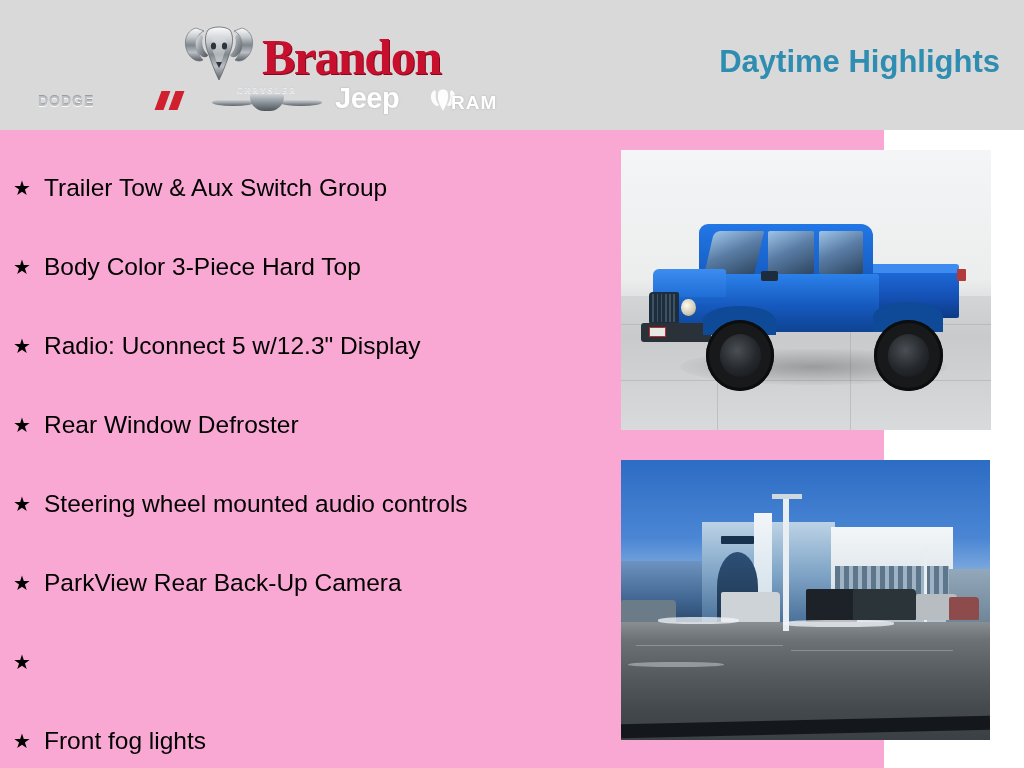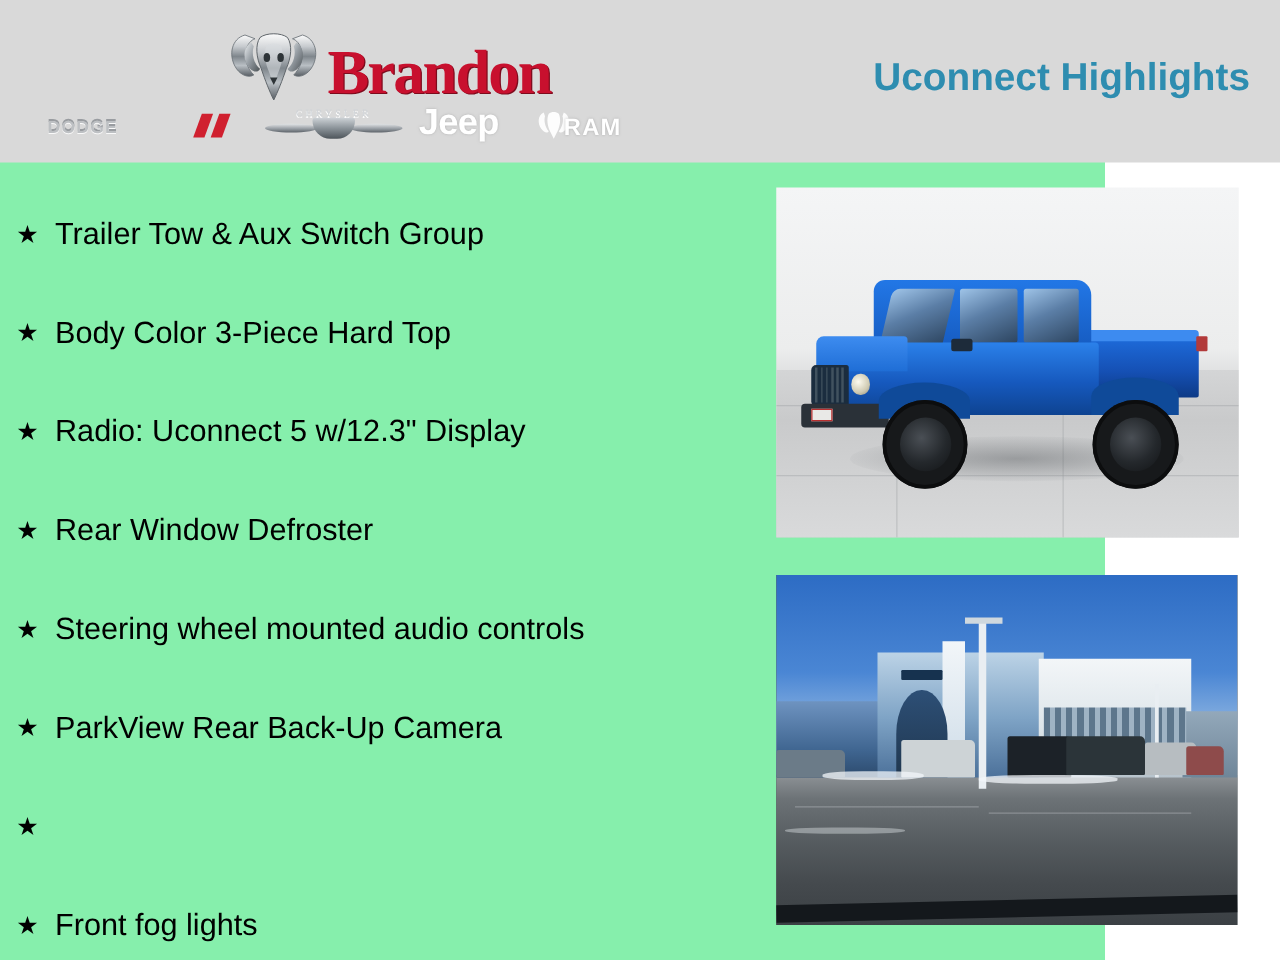--- a/index.html
+++ b/index.html
@@ -10,21 +10,21 @@
     height: 768px;
     background: #ffffff;
     font-family: "Liberation Sans", sans-serif;
     overflow: hidden;
   }
 
   .page {
     position: relative;
     width: 884px;
     height: 768px;
-    background: #86efac;
+    background: #f9a8d4;
   }
 
   
   .header {
     position: absolute;
     left: 0; top: 0;
     width: 1024px;
     height: 130px;
     background: #d9d9d9;
   }
@@ -497,21 +497,21 @@
             <path d="M5 2 C0 4 0 11 3 15 C5 18 8 19 9 17 C6 14 5 8 6 5 Z" fill="#ffffff" opacity="0.92"></path>
             <path d="M21 2 C26 4 26 11 23 15 C21 18 18 19 17 17 C20 14 21 8 20 5 Z" fill="#ffffff" opacity="0.92"></path>
             <path d="M9 3 C11 1 15 1 17 3 C19 7 18 13 16 17 L13 23 L10 17 C8 13 7 7 9 3 Z" fill="#ffffff" opacity="0.95"></path>
           </svg>
           <span class="ram-text">RAM</span>
         </div>
 
       </div>
     </div>
 
-    <div class="header-title">Uconnect Highlights</div>
+    <div class="header-title">Daytime Highlights</div>
   </div>
 
   <ul class="highlights">
     <li class="hl-item">
       <span class="hl-star">★</span>
       <span class="hl-text">Trailer Tow &amp; Aux Switch Group</span>
     </li>
     <li class="hl-item">
       <span class="hl-star">★</span>
       <span class="hl-text">Body Color 3-Piece Hard Top</span>

